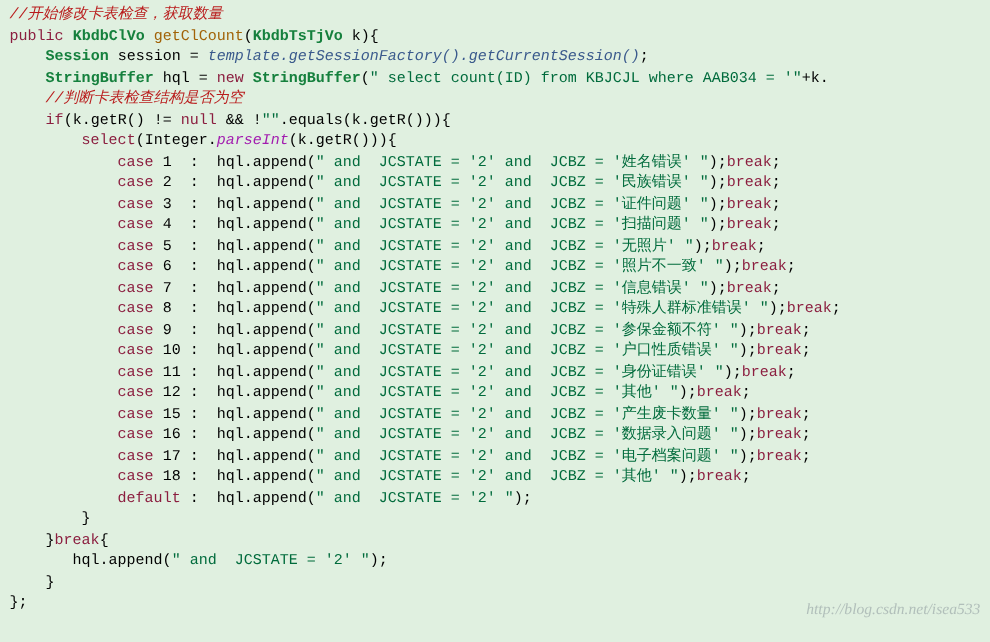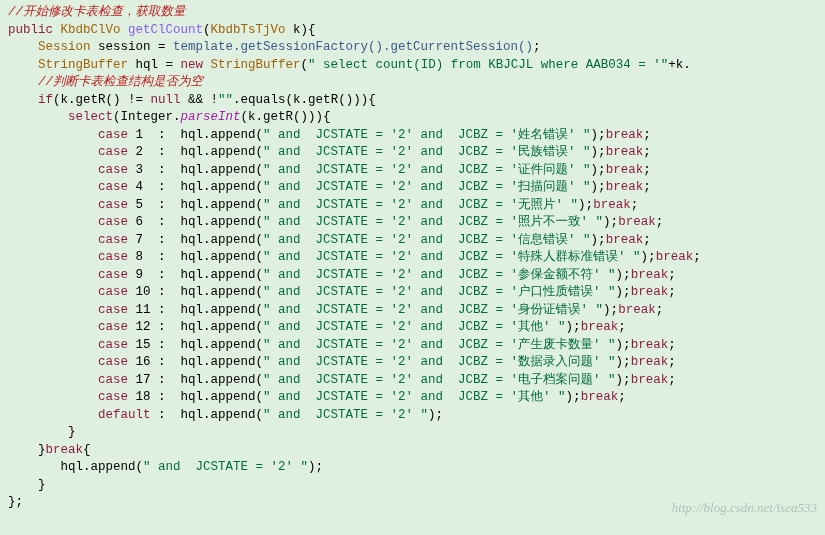--- a/index.html
+++ b/index.html
@@ -10,25 +10,25 @@
     line-height: 1.4;
     padding: 4px 8px;
     white-space: nowrap;
     overflow: hidden;
     width: 825px;
     height: 535px;
     position: relative;
   }
   .cmt   { color: #b91c1c; font-style: italic; }
   .kw    { color: #8b1e3f; font-weight: normal; }   
-  .type  { color: #a16207; }
-  .fn    { color: #8b5cf6; }
+  .type  { color: #15803d; font-weight: bold; }
+  .fn    { color: #a16207; }
   .methoditalic { color: #a21caf; font-style: italic; }
   .str   { color: #006b3c; }
-  .op    { color: #3a5a8c; }
+  .op    { color: #3a5a8c; font-style: italic; }
   pre { font-family: inherit; }
   .watermark {
     position: absolute;
     right: 8px;
     bottom: 18px;
     color: rgba(120,130,140,0.45);
     font-family: Georgia, serif;
     font-size: 13px;
     font-style: italic;
     pointer-events: none;

